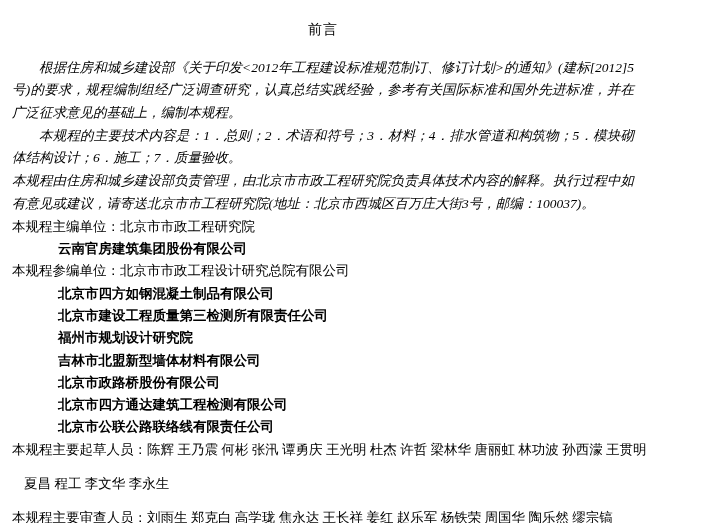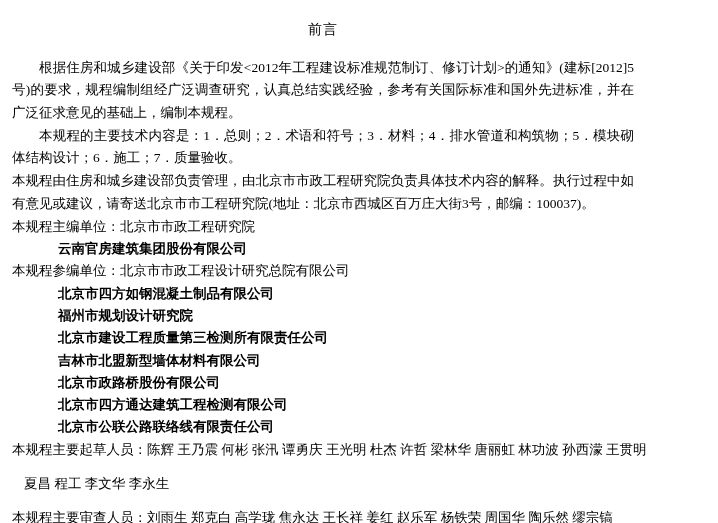--- a/index.html
+++ b/index.html
@@ -24,20 +24,21 @@
   .doc-title {
     text-align: center;
     font-size: 14px;
     margin: 0 0 16px 0;
     letter-spacing: 1px;
   }
   .para {
     margin: 0 0 1px 0;
     text-align: justify;
     text-justify: inter-ideograph;
+    font-style: italic;
   }
   .indent {
     text-indent: 2em;
   }
   .org-line {
     margin: 0;
     padding-left: 3.4em;
     white-space: nowrap;
     font-weight: bold;
   }
@@ -59,22 +60,22 @@
 
   <p class="para indent">根据住房和城乡建设部《关于印发&lt;2012年工程建设标准规范制订、修订计划&gt;的通知》(建标[2012]5号)的要求，规程编制组经广泛调查研究，认真总结实践经验，参考有关国际标准和国外先进标准，并在广泛征求意见的基础上，编制本规程。</p>
   <p class="para indent">本规程的主要技术内容是：1．总则；2．术语和符号；3．材料；4．排水管道和构筑物；5．模块砌体结构设计；6．施工；7．质量验收。</p>
   <p class="para">本规程由住房和城乡建设部负责管理，由北京市市政工程研究院负责具体技术内容的解释。执行过程中如有意见或建议，请寄送北京市市工程研究院(地址：北京市西城区百万庄大街3号，邮编：100037)。</p>
 
   <p class="label-line"><span>本规程主编单位：</span><span>北京市市政工程研究院</span></p>
   <p class="org-line">云南官房建筑集团股份有限公司</p>
 
   <p class="label-line"><span>本规程参编单位：</span><span>北京市市政工程设计研究总院有限公司</span></p>
   <p class="org-line">北京市四方如钢混凝土制品有限公司</p>
+  <p class="org-line">北京市建设工程质量第三检测所有限责任公司</p>
   <p class="org-line">福州市规划设计研究院</p>
-  <p class="org-line">北京市建设工程质量第三检测所有限责任公司</p>
   <p class="org-line">吉林市北盟新型墙体材料有限公司</p>
   <p class="org-line">北京市政路桥股份有限公司</p>
   <p class="org-line">北京市四方通达建筑工程检测有限公司</p>
   <p class="org-line">北京市公联公路联络线有限责任公司</p>
 
   <p class="label-line"><span>本规程主要起草人员：</span><span>陈辉  王乃震  何彬  张汛  谭勇庆  王光明  杜杰  许哲  梁林华  唐丽虹  林功波  孙西濛  王贯明</span></p>
   <p class="cont-line">夏昌  程工  李文华  李永生</p>
 
   <p class="label-line"><span>本规程主要审查人员：</span><span>刘雨生  郑克白  高学珑  焦永达  王长祥  姜红  赵乐军  杨铁荣  周国华  陶乐然  缪宗镐</span></p>
 

